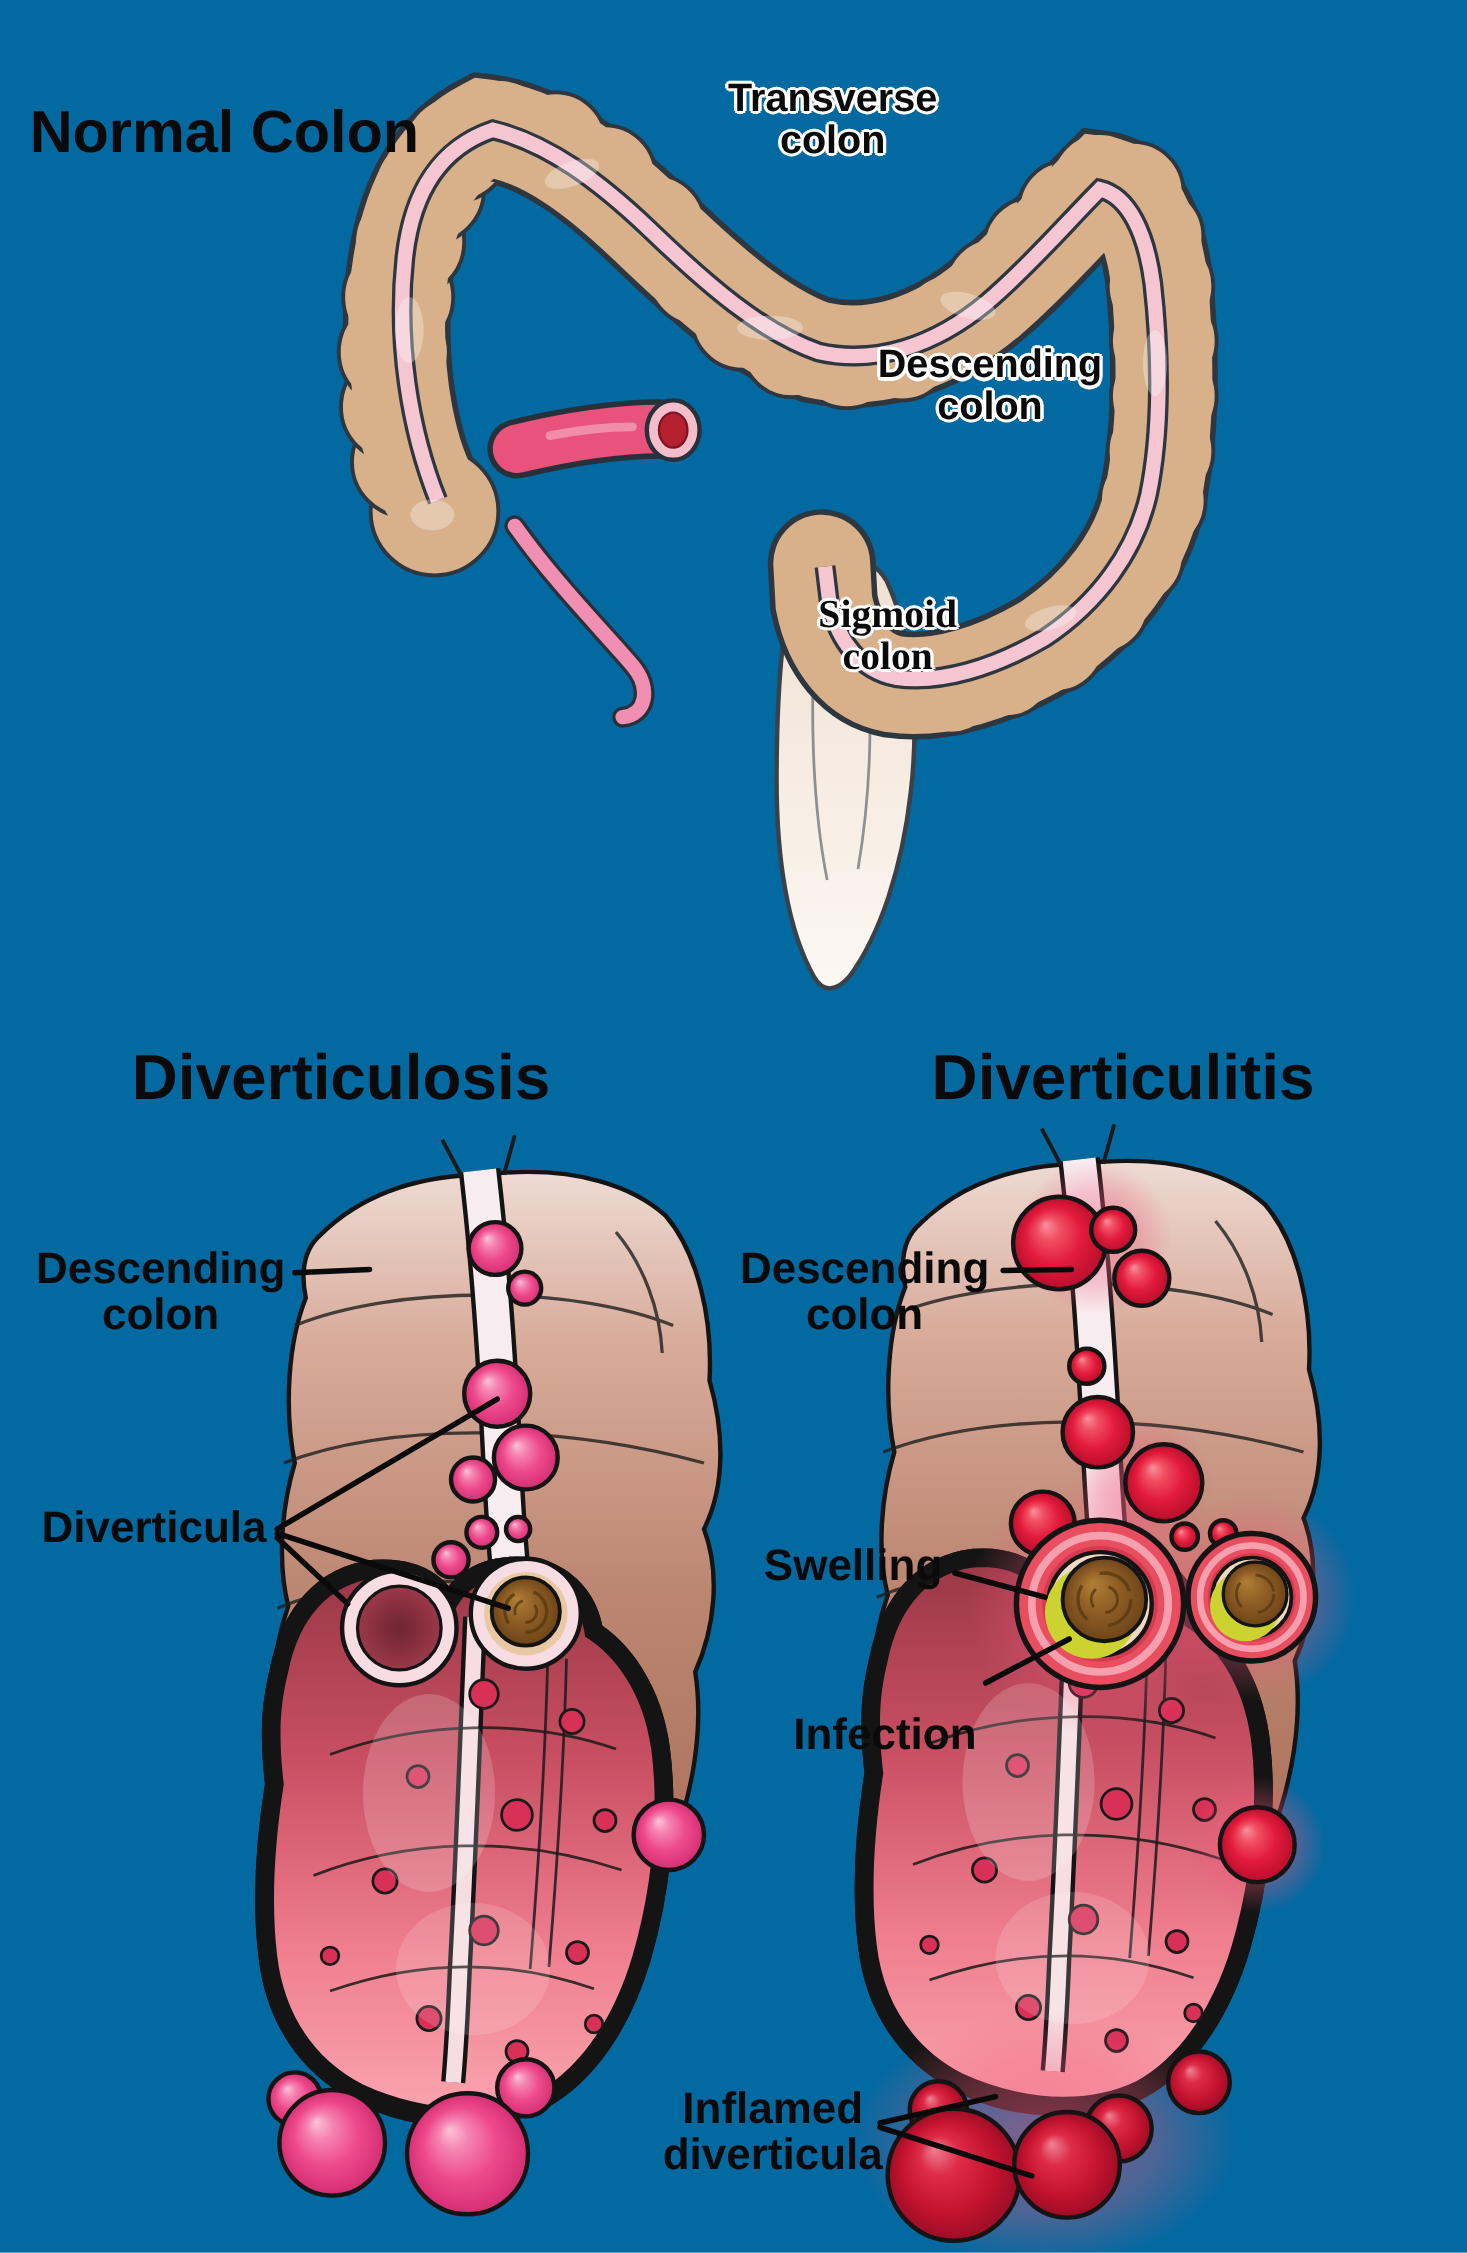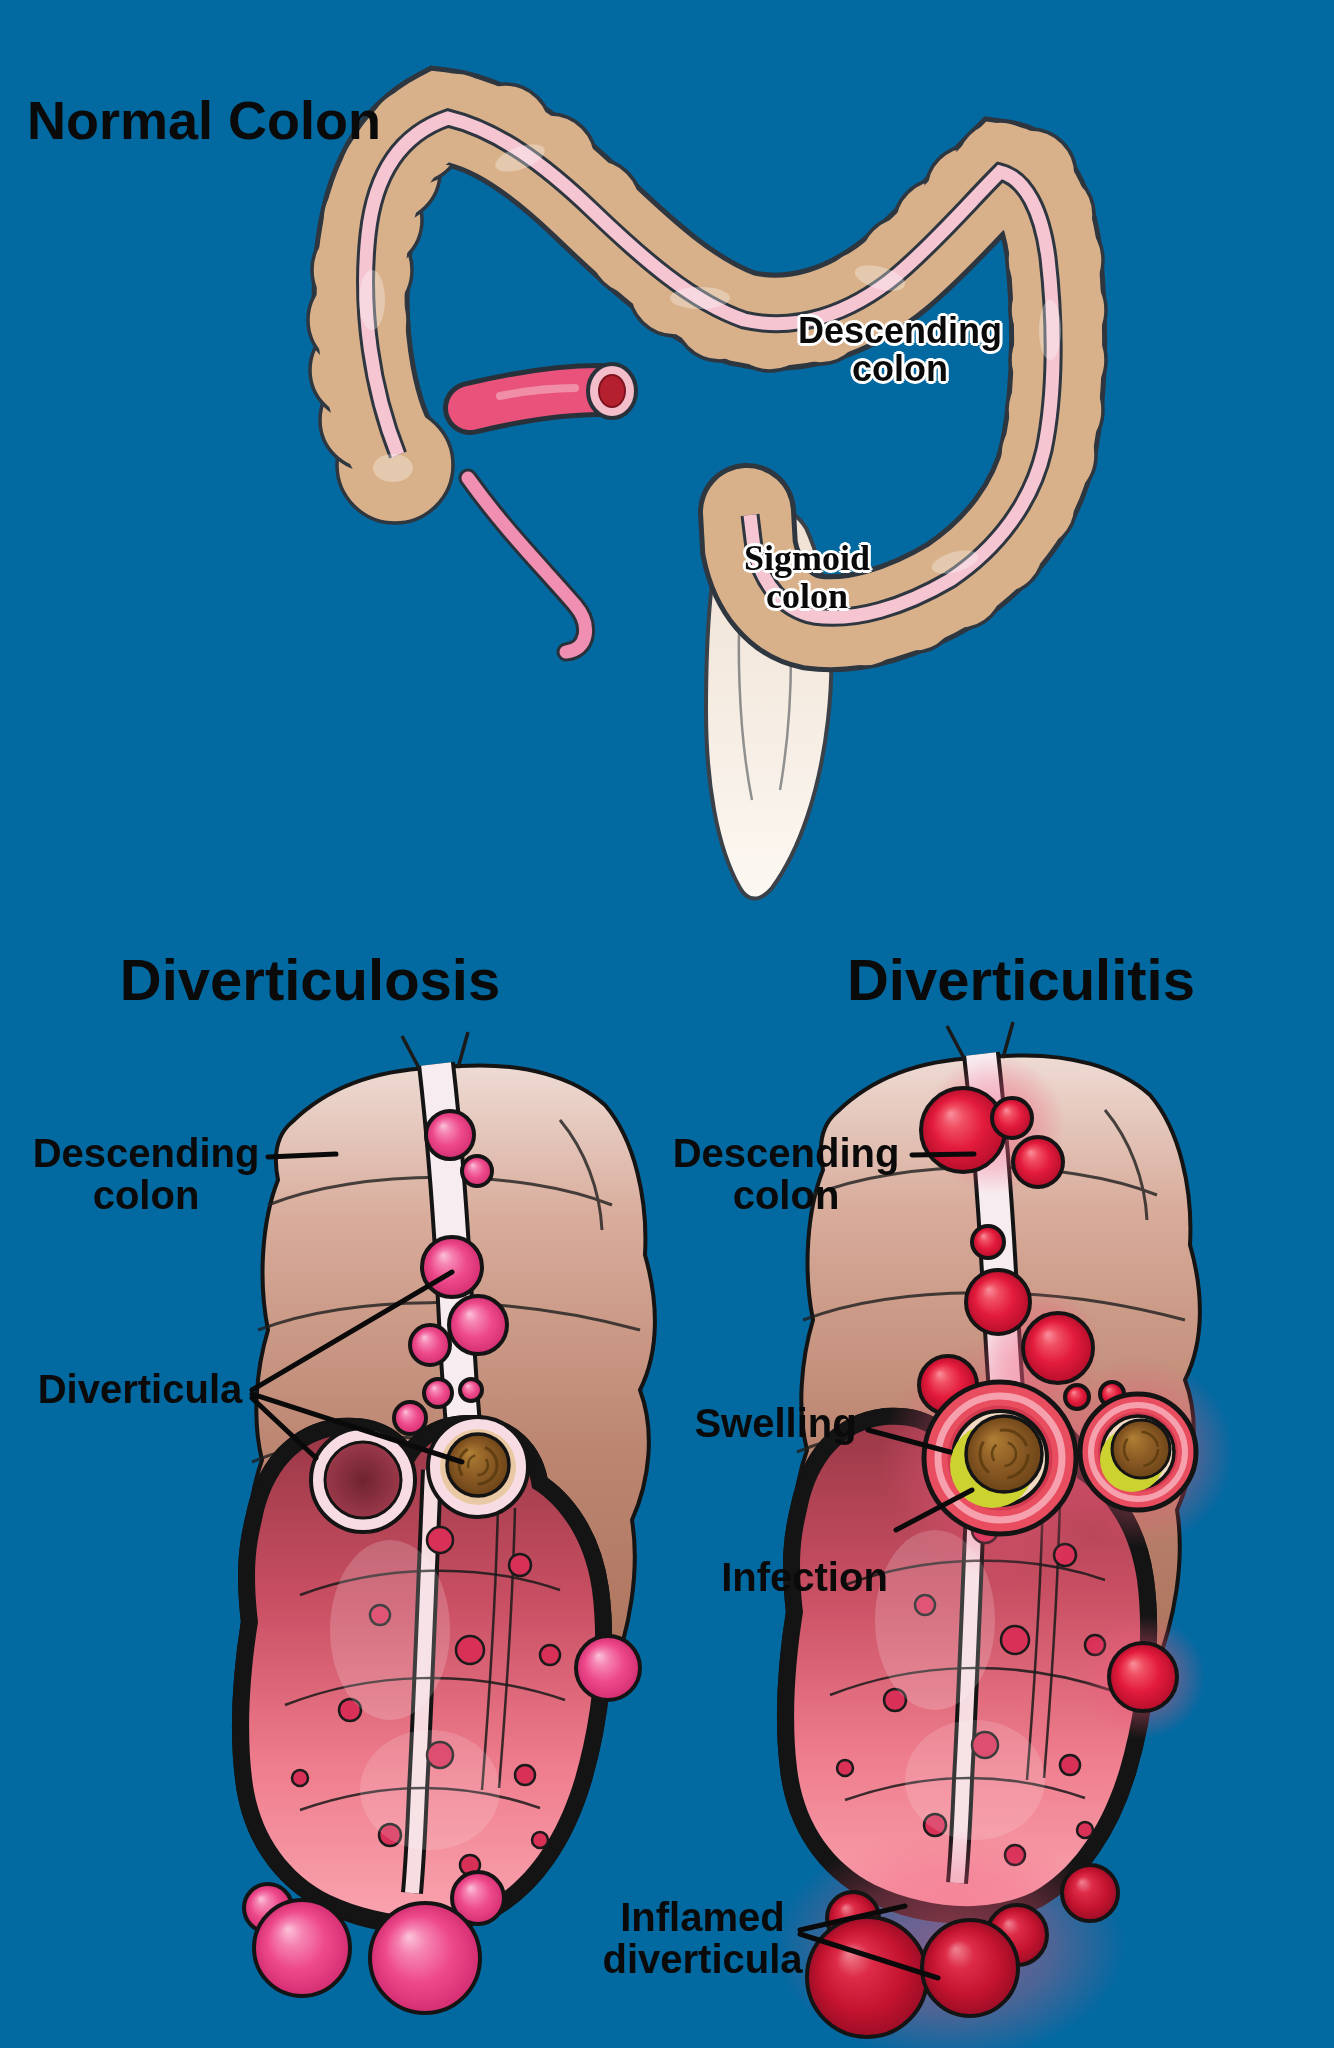--- a/index.html
+++ b/index.html
@@ -315,20 +315,21 @@
     <path d="M896,1530 L972,1490"></path>
     <path d="M800,1930 L905,1906"></path>
     <path d="M800,1934 L938,1978"></path>
   </g>
 </svg>
 
 <div class="lbl h1" style="left:18px;top:92px;width:372px;">
   <span style="display:block">Normal Colon</span>
 </div>
 
+<div class="lbl t36 outl" style="left:635px;top:70px;width:244px;">Transverse colon</div>
 <div class="lbl t36 outl" style="left:778px;top:312px;width:244px;">Descending colon</div>
 <div class="lbl t36 outl" style="left:712px;top:540px;width:190px;font-family:Liberation Serif, serif;">Sigmoid colon</div>
 
 <div class="lbl h2" style="left:90px;top:950px;width:440px;">Diverticulosis</div>
 <div class="lbl h2" style="left:755px;top:950px;width:440px;text-align:right;">Diverticulitis</div>
 
 <div class="lbl t40" style="left:22px;top:1132px;width:248px;">Descending colon</div>
 <div class="lbl t40" style="left:20px;top:1368px;width:240px;">Diverticula</div>
 
 <div class="lbl t40" style="left:662px;top:1132px;width:248px;">Descending colon</div>

